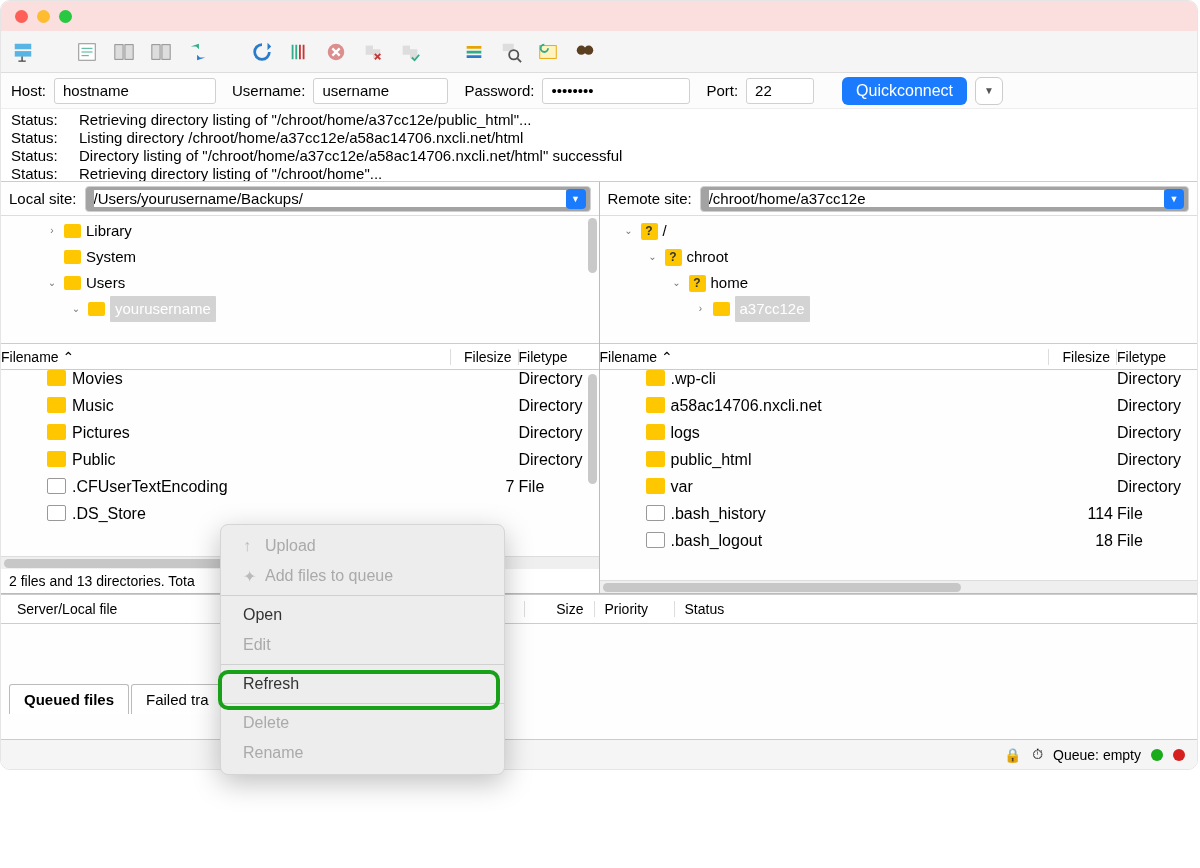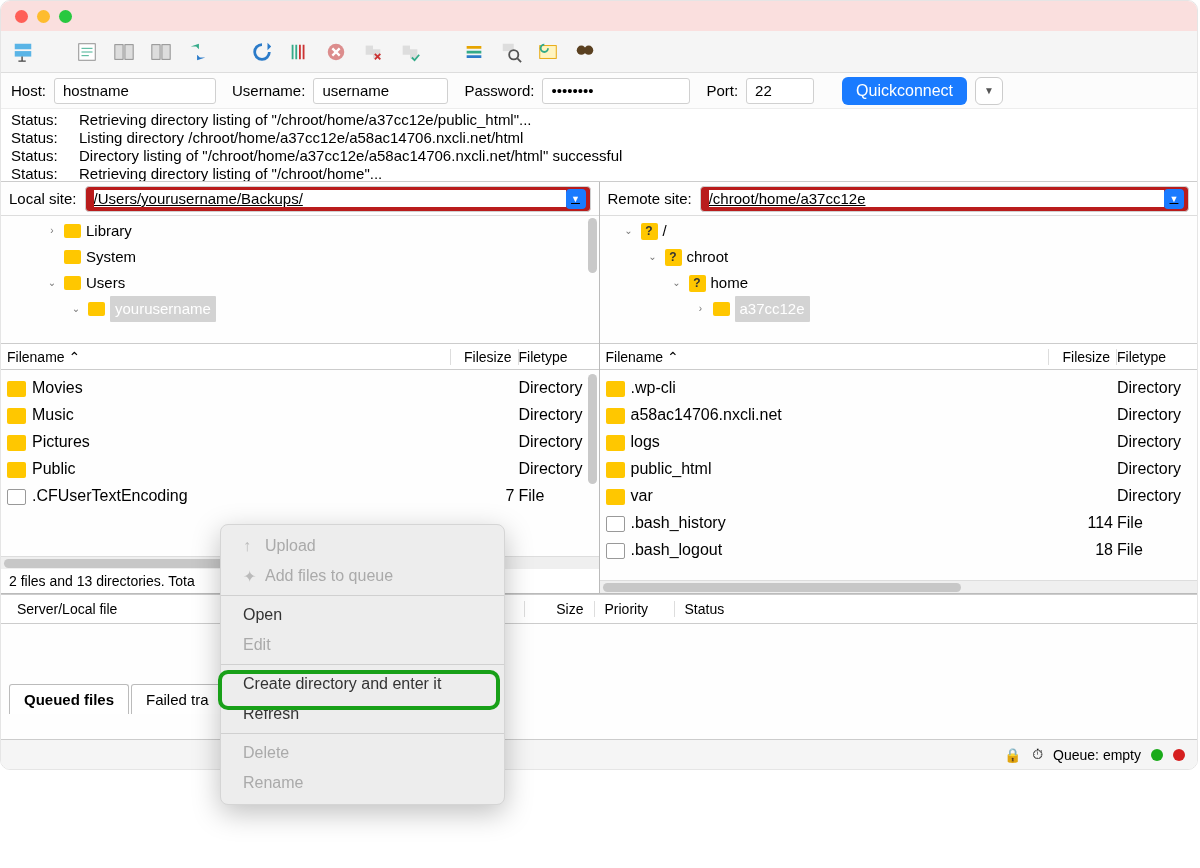--- a/index.html
+++ b/index.html
@@ -20,35 +20,35 @@
 .host-in { width: 162px; } .user-in { width: 135px; } .pass-in { width: 148px; } .port-in { width: 68px; }
 .qc-btn { background: #1a7bff; color: #fff; border: none; border-radius: 6px; height: 28px; padding: 0 14px; font-size: 16px; cursor: pointer; }
 .dd-btn { width: 28px; height: 28px; border: 1px solid #ccc; border-radius: 6px; background: #fff; display: flex; align-items: center; justify-content: center; cursor: pointer; font-size: 10px; color: #555; }
 .log { height: 73px; overflow: hidden; border-bottom: 1px solid #ccc; background: #fff; padding: 2px 10px; font-size: 15px; line-height: 18px; }
 .log-row { display: flex; gap: 14px; }
 .log-label { width: 54px; }
 .panes { display: flex; height: 412px; border-bottom: 1px solid #bbb; }
 .pane { flex: 1; display: flex; flex-direction: column; border-right: 1px solid #bbb; overflow: hidden; }
 .pane:last-child { border-right: none; }
 .site-row { height: 34px; display: flex; align-items: center; padding: 0 8px; gap: 8px; border-bottom: 1px solid #ddd; font-size: 15px; }
-.site-input-wrap { flex: 1; display: flex; align-items: center; border: 1px solid #d0d0d0; border-radius: 4px; height: 26px; padding: 0 4px 0 8px; background: #b91c1c; text-decoration: underline; }
+.site-input-wrap { flex: 1; display: flex; align-items: center; border: 1px solid #d0d0d0; border-radius: 4px; height: 26px; padding: 0 4px 0 8px; background: #a3a3a3; }
 .site-input-wrap input { flex: 1; border: none; outline: none; font-size: 15px; }
 .site-input-wrap .dd { width: 20px; height: 20px; background: #1a7bff; border-radius: 4px; display: flex; align-items: center; justify-content: center; color: #fff; font-size: 9px; cursor: pointer; }
 .tree { height: 128px; overflow: hidden; border-bottom: 1px solid #ccc; font-size: 15px; line-height: 26px; padding: 2px 6px; position: relative; }
 .tree-row { display: flex; align-items: center; gap: 5px; height: 26px; cursor: pointer; }
 .arrow { width: 14px; text-align: center; color: #777; font-size: 10px; }
 .fold { width: 17px; height: 14px; background: #ffc700; border-radius: 2px; }
 .fold-q { width: 17px; height: 17px; background: #ffc700; border-radius: 2px; color: #333; font-size: 12px; font-weight: bold; text-align: center; line-height: 17px; }
 .sel { background: #d3d3d3; padding: 0 5px; color: #fff; border-radius: 1px; }
 .file-hdr { height: 26px; display: flex; align-items: center; border-bottom: 1px solid #ccc; background: #fff; font-size: 14px; }
-.hdr-name { flex: 1; border-right: 1px solid #ddd; display: flex; align-items: center; gap: 4px; padding-left: 6px; }
+.hdr-name { flex: 1; border-right: 1px solid #ddd; display: flex; align-items: center; gap: 4px; padding-left: 0; }
 .hdr-size { width: 68px; text-align: right; border-right: 1px solid #ddd; padding-right: 6px; }
 .hdr-type { width: 80px; padding-left: 0; }
 .file-list { flex: 1; overflow: hidden; font-size: 16px; position: relative; }
-.file-row { display: flex; align-items: flex-end; height: 27px; cursor: pointer; }
+.file-row { display: flex; align-items: flex-start; height: 27px; cursor: pointer; margin-left: 40px; }
 .file-row .fi { width: 19px; height: 16px; margin: 0 6px; }
 .fi-folder { background: #ffc700; border-radius: 2px; height: 15px; }
 .fi-file { background: #fff; border: 1px solid #999; border-radius: 2px; width: 15px; height: 18px; }
 .fi-link { background: #ffc700; border-radius: 2px; position: relative; }
 .file-row .nm { flex: 1; }
 .file-row .sz { width: 68px; text-align: right; padding-right: 4px; }
 .file-row .tp { width: 80px; }
 .pane-scroll { height: 13px; background: #efefef; border-top: 1px solid #ddd; }
 .sc-thumb { height: 9px; background: #c7c7c7; border-radius: 5px; margin: 2px 3px; }
 .status-line { height: 24px; display: flex; align-items: center; padding: 0 8px; font-size: 14px; background: #fff; }
@@ -281,20 +281,26 @@
             <span class="nm">Public</span>
             <span class="sz"></span>
             <span class="tp">Directory</span>
           </div>
           <div class="file-row">
             <span class="fi fi-file"></span>
             <span class="nm">.CFUserTextEncoding</span>
             <span class="sz">7</span>
             <span class="tp">File</span>
           </div>
+          <div class="file-row">
+            <span class="fi fi-file"></span>
+            <span class="nm">.DS_Store</span>
+            <span class="sz"></span>
+            <span class="tp"></span>
+          </div>
         </div>
       <div class="pane-scroll">
           <div class="sc-thumb" style="width:50%"></div>
         </div>
       <div class="status-line">2 files and 13 directories. Tota</div>
     </div>
 
     <div class="pane">
       <div class="site-row">
         <span>Remote site:</span>
@@ -417,23 +423,20 @@
     </div>
   <div class="ctx-sep"></div>
   <div class="ctx-item">
       <span>Open</span>
     </div>
   <div class="ctx-item disabled">
       <span>Edit</span>
     </div>
   <div class="ctx-sep"></div>
   <div class="ctx-item">
-      <span>Create directory and enter it</span>
-    </div>
-  <div class="ctx-item">
       <span>Refresh</span>
     </div>
   <div class="ctx-sep"></div>
   <div class="ctx-item disabled">
       <span>Delete</span>
     </div>
   <div class="ctx-item disabled">
       <span>Rename</span>
     </div>
 </div>

